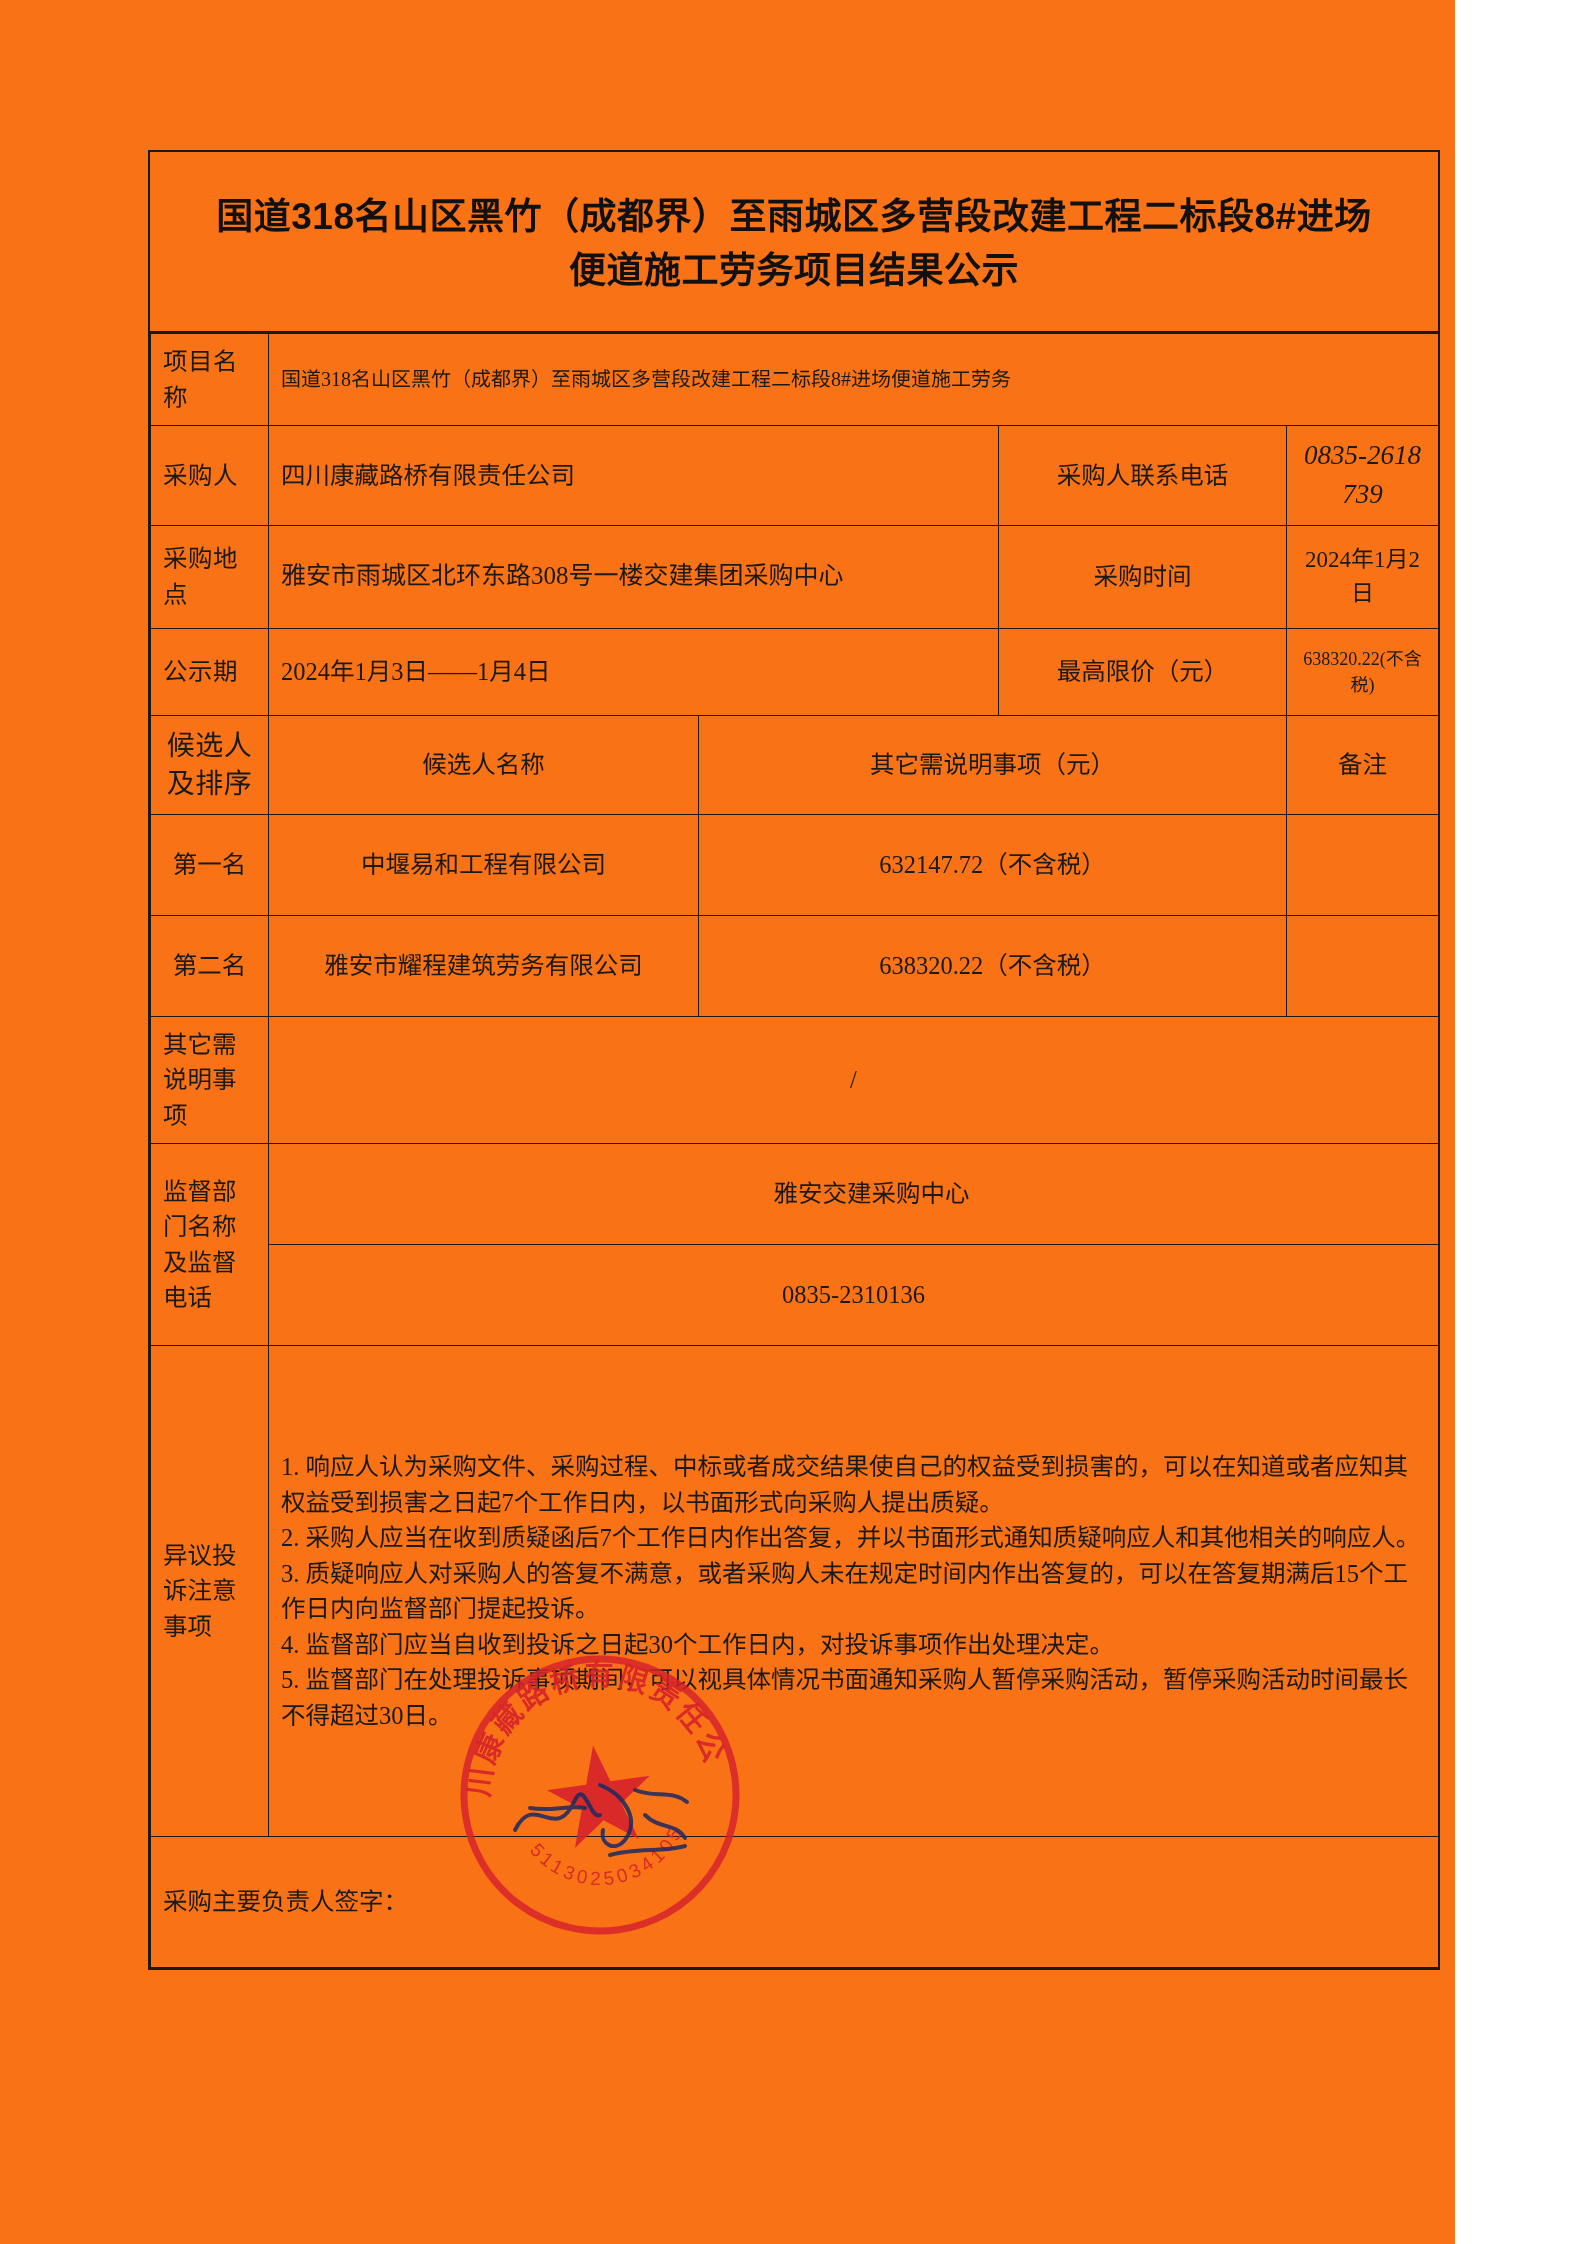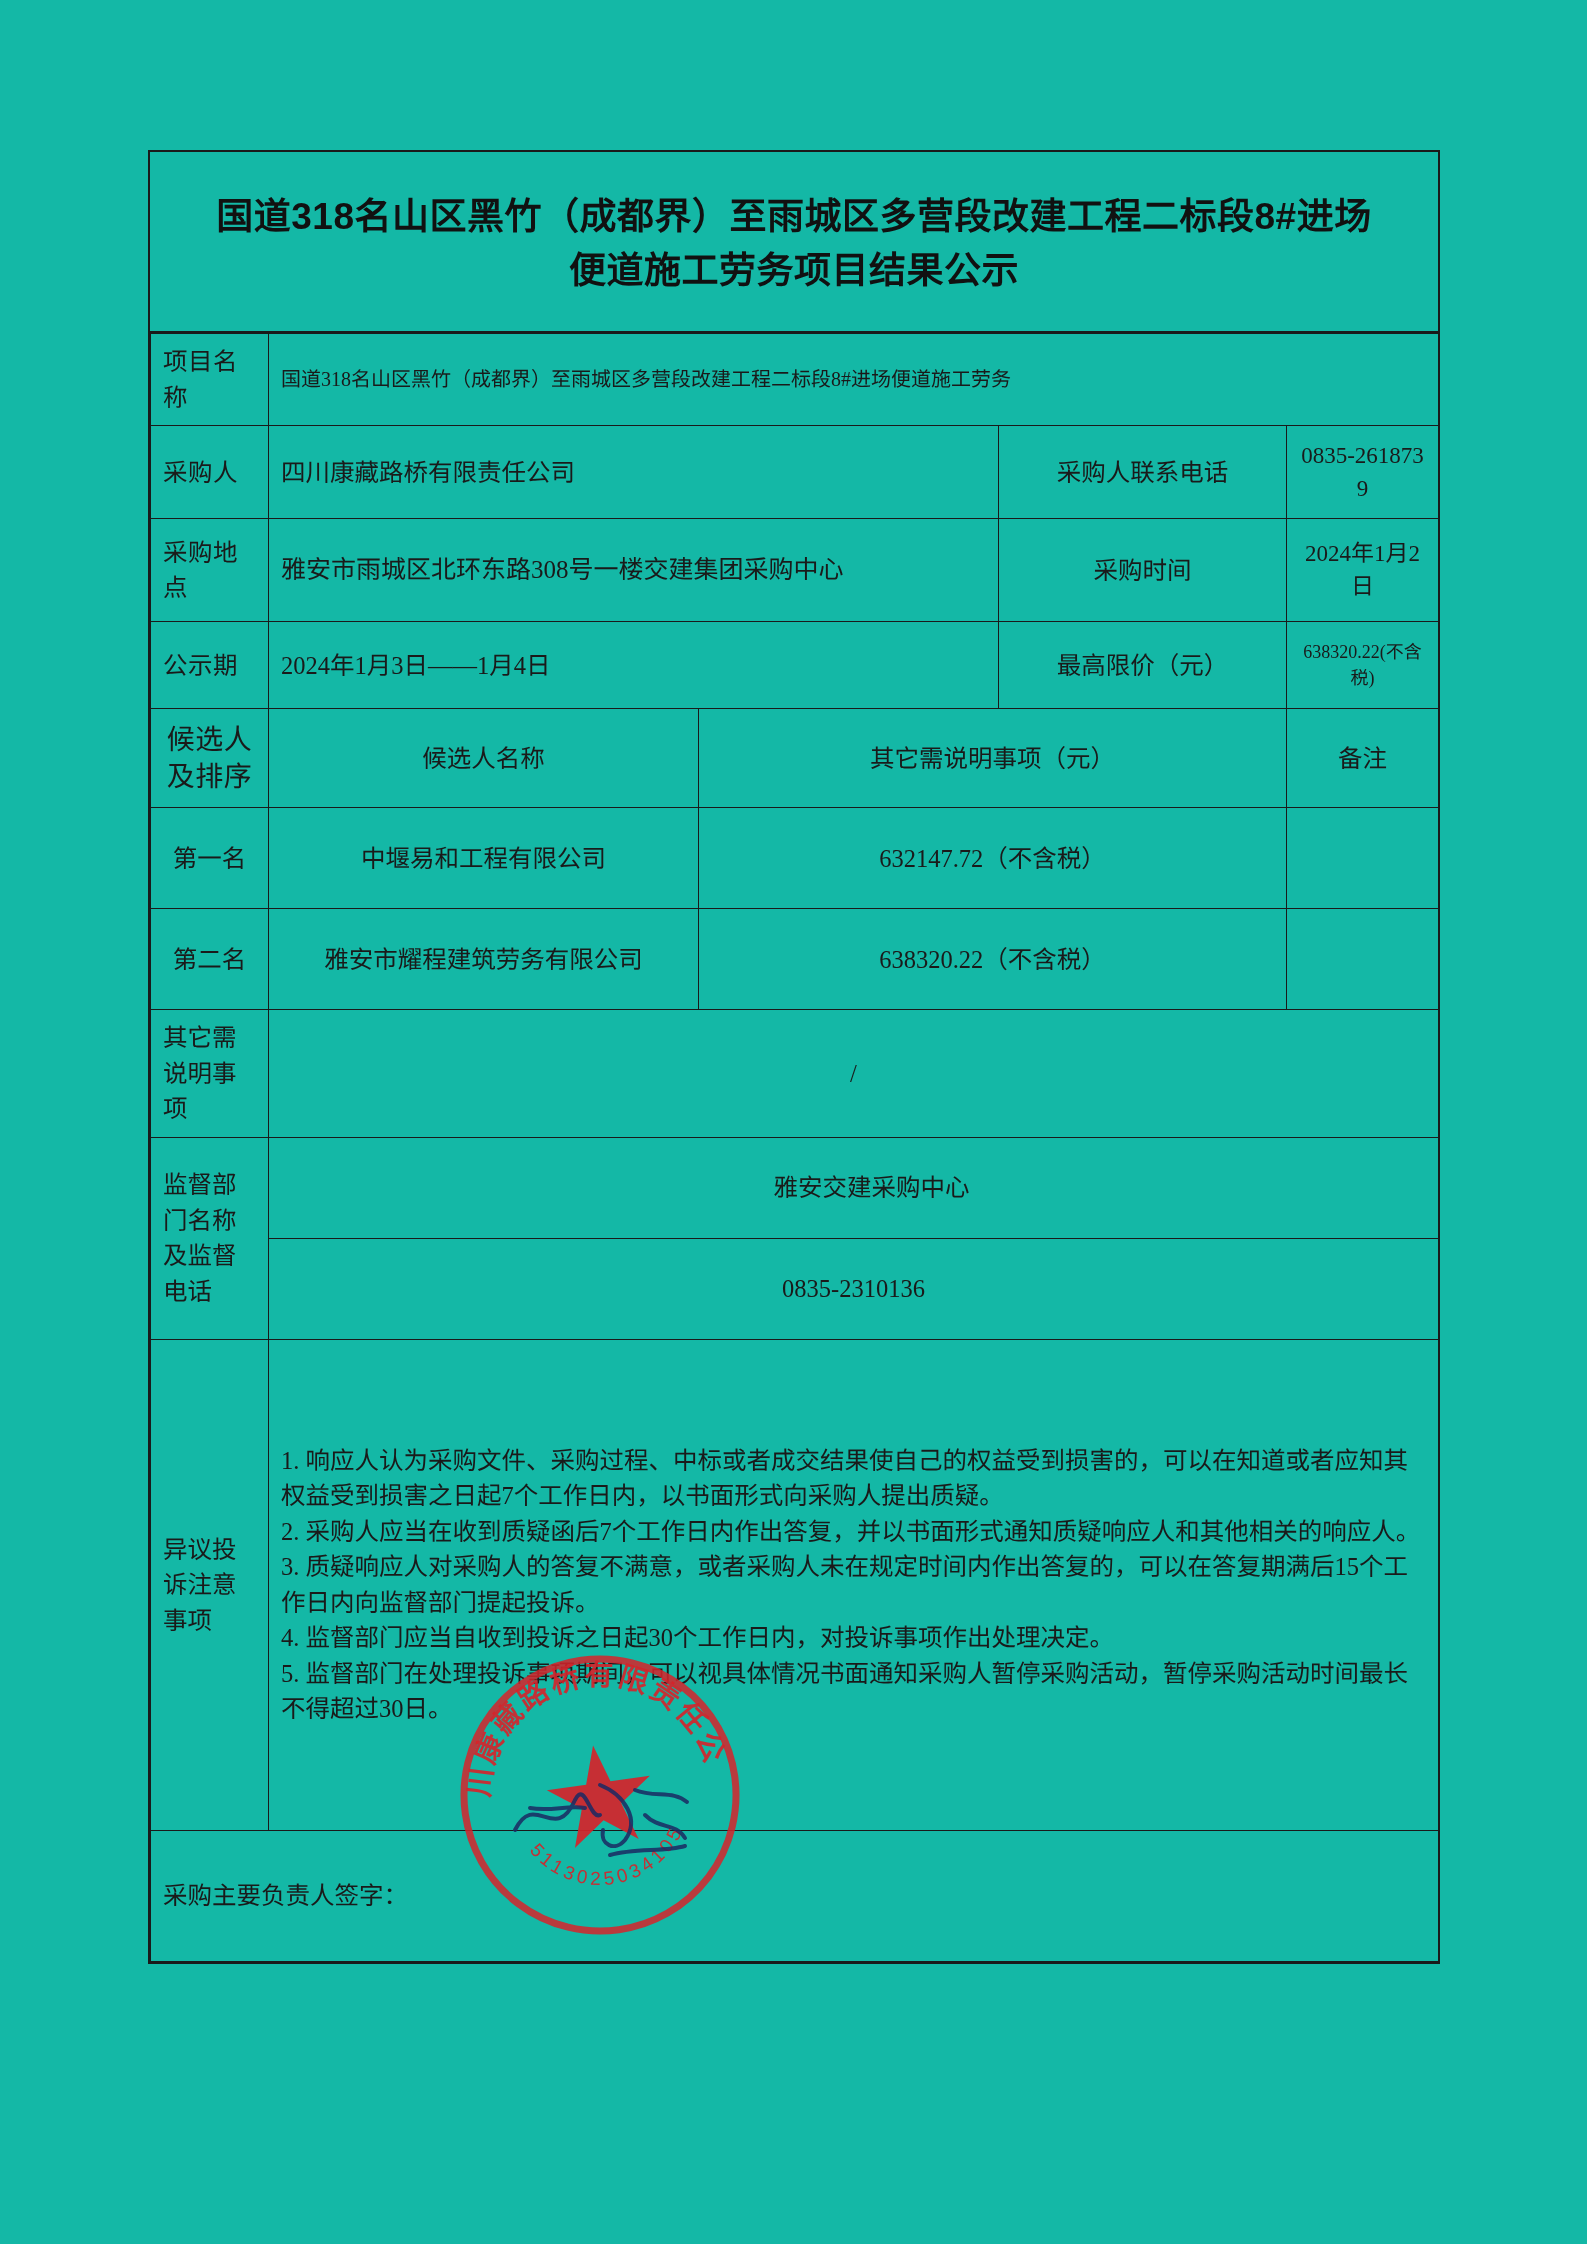--- a/index.html
+++ b/index.html
@@ -11,23 +11,23 @@
     width: 1587px;
     height: 2244px;
     font-family: "Liberation Serif", "DejaVu Serif", serif;
     color: #1a1a1a;
     position: relative;
     overflow: hidden;
   }
   .page {
     position: absolute;
     left: 0; top: 0;
-    width: 1587px;
+    width: 1455px;
     height: 2244px;
-    background: #14b8a6;
+    background: #f97316;
   }
   .doc {
     position: absolute;
     left: 148px;
     top: 150px;
     width: 1292px;
     border: 2px solid #1a1a1a;
     box-sizing: border-box;
     background: transparent;
   }
@@ -151,21 +151,21 @@
       <tbody>
           <tr>
         <td class="lbl">项目名称</td>
         <td class="val" colspan="4" style="font-size:20px;">国道318名山区黑竹（成都界）至雨城区多营段改建工程二标段8#进场便道施工劳务</td>
       </tr>
 
       <tr>
         <td class="lbl" style="height:72px;">采购人</td>
         <td class="val" colspan="2">四川康藏路桥有限责任公司</td>
         <td class="ctr">采购人联系电话</td>
-        <td class="ctr" style="font-size:23px;">0835-2618739</td>
+        <td class="ctr" style="font-size:27px;font-style:italic;">0835-2618739</td>
       </tr>
 
       <tr>
         <td class="lbl" style="height:82px;">采购地点</td>
         <td class="val" colspan="2" style="font-size:25px;">雅安市雨城区北环东路308号一楼交建集团采购中心</td>
         <td class="ctr">采购时间</td>
         <td class="ctr" style="font-size:23px;">2024年1月2日</td>
       </tr>
 
       <tr>

